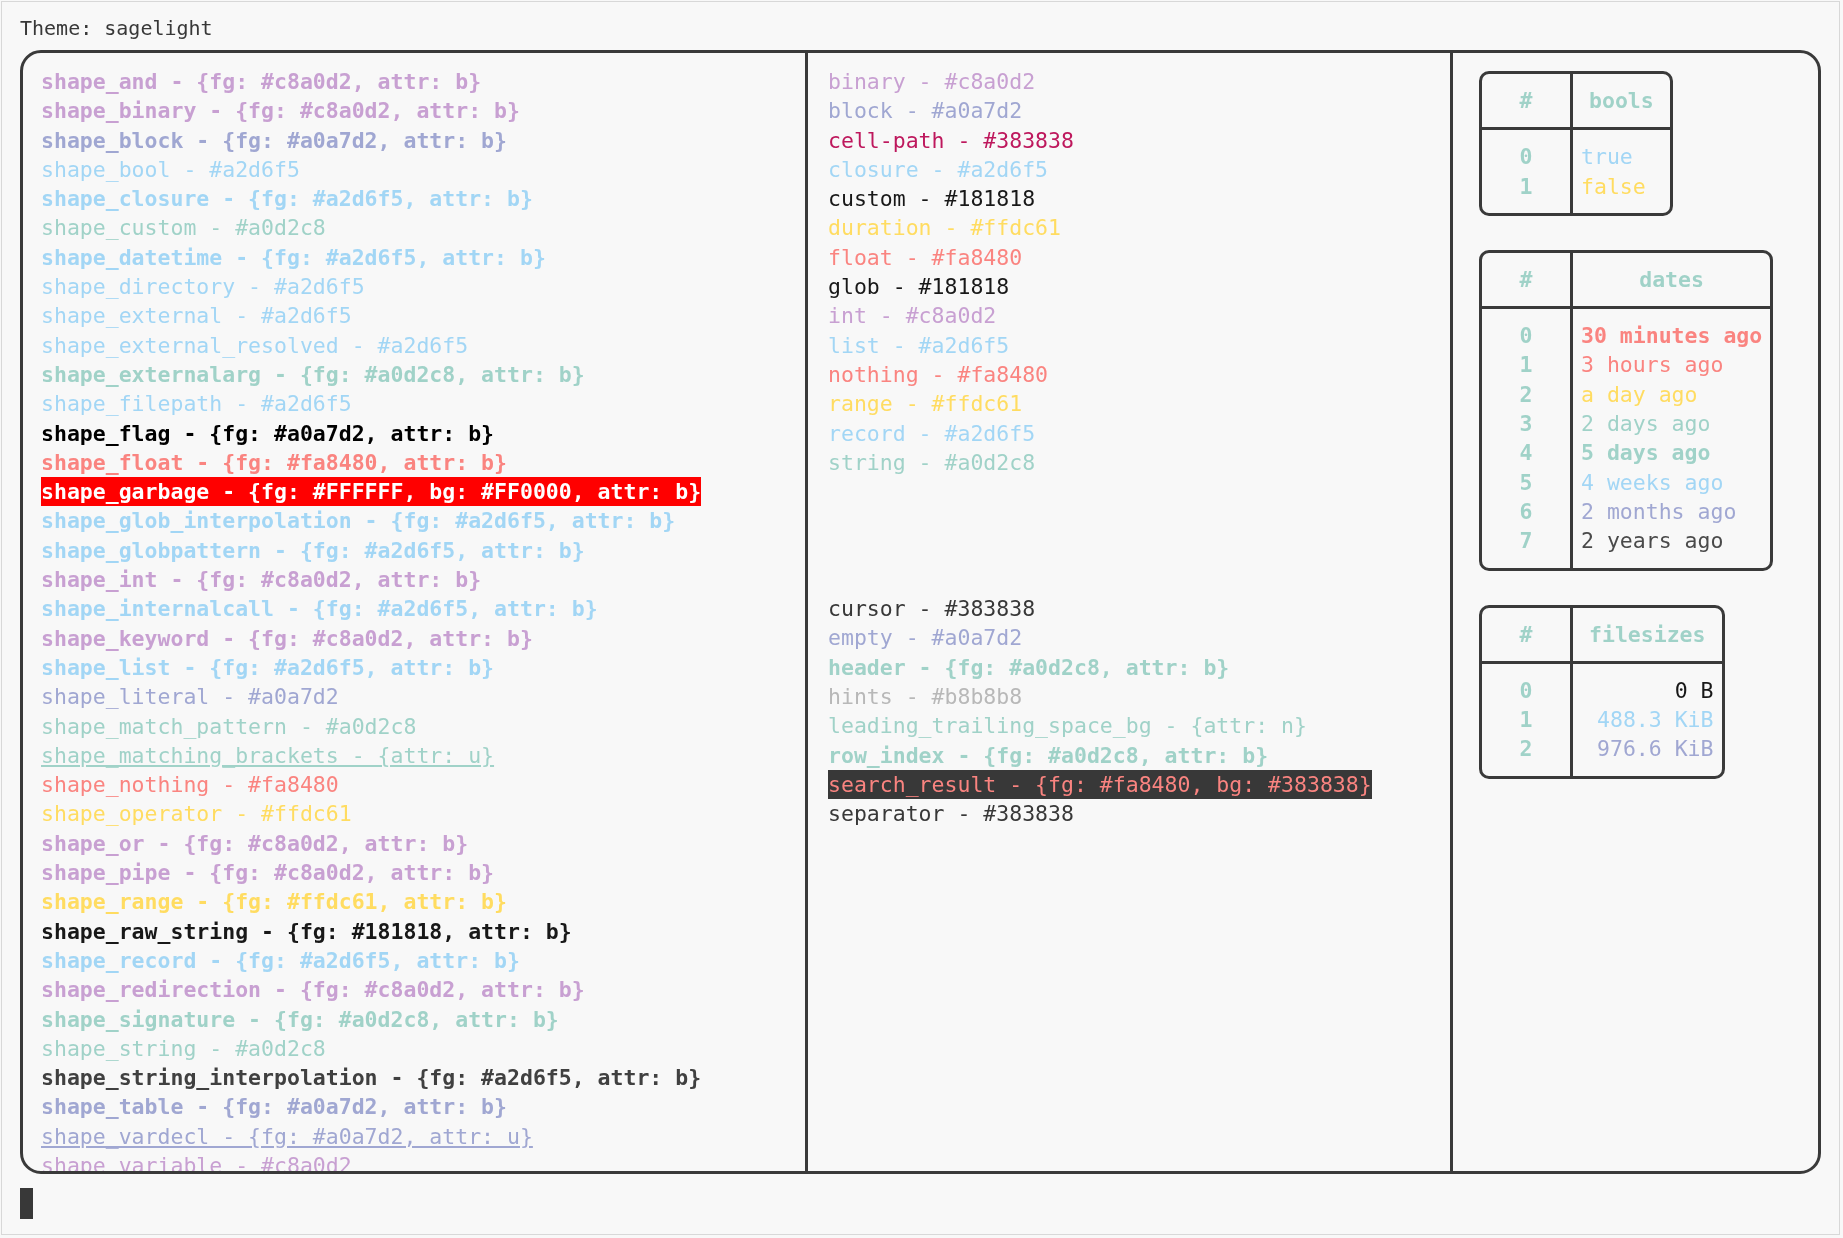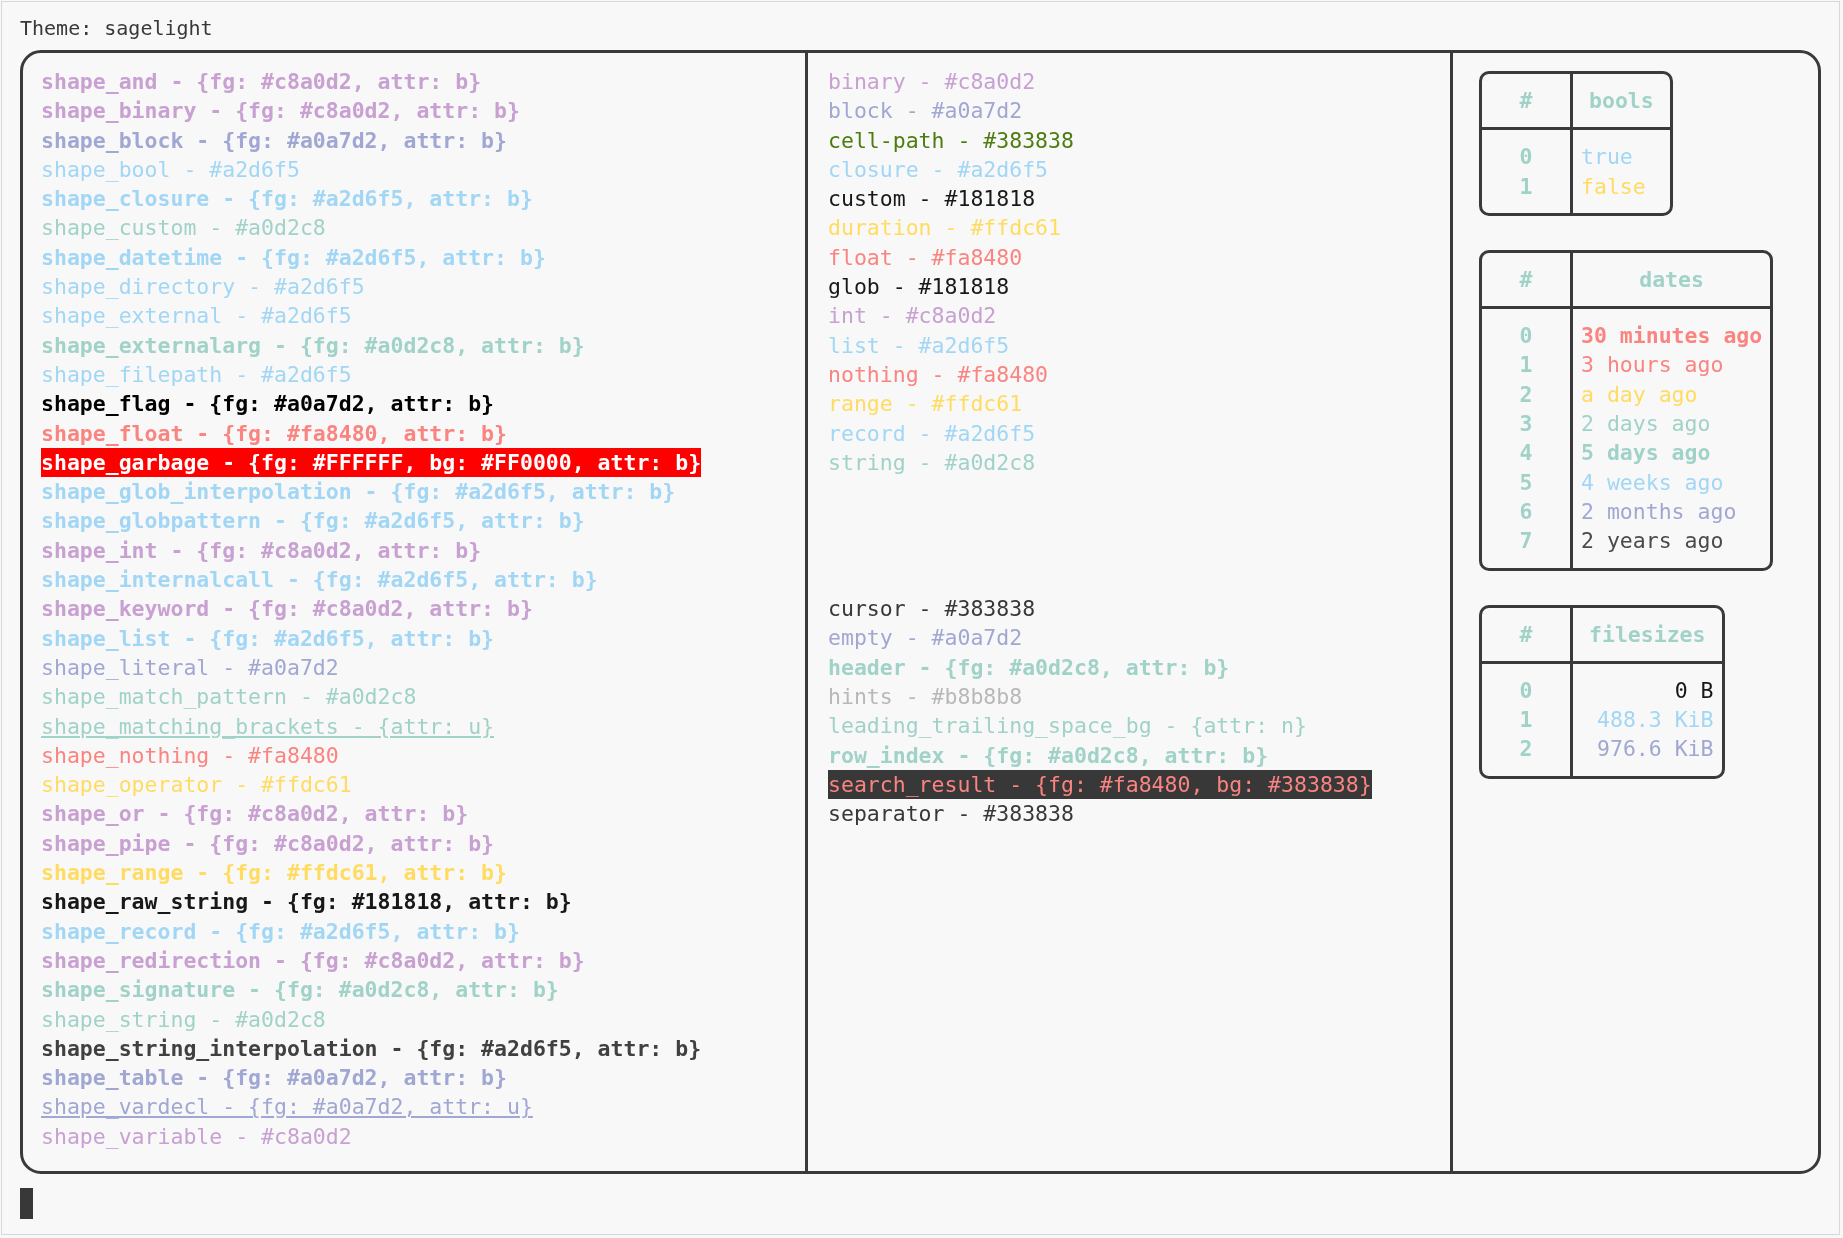--- a/index.html
+++ b/index.html
@@ -152,20 +152,21 @@
     <div class="col" id="col-shapes">
         <span class="line b" style="color: rgb(200, 160, 210);">shape_and - {fg: #c8a0d2, attr: b}</span>
         <span class="line b" style="color: rgb(200, 160, 210);">shape_binary - {fg: #c8a0d2, attr: b}</span>
         <span class="line b" style="color: rgb(160, 167, 210);">shape_block - {fg: #a0a7d2, attr: b}</span>
         <span class="line" style="color: rgb(162, 214, 245);">shape_bool - #a2d6f5</span>
         <span class="line b" style="color: rgb(162, 214, 245);">shape_closure - {fg: #a2d6f5, attr: b}</span>
         <span class="line" style="color: rgb(160, 210, 200);">shape_custom - #a0d2c8</span>
         <span class="line b" style="color: rgb(162, 214, 245);">shape_datetime - {fg: #a2d6f5, attr: b}</span>
         <span class="line" style="color: rgb(162, 214, 245);">shape_directory - #a2d6f5</span>
         <span class="line" style="color: rgb(162, 214, 245);">shape_external - #a2d6f5</span>
+        <span class="line" style="color: rgb(162, 214, 245);">shape_external_resolved - #a2d6f5</span>
         <span class="line b" style="color: rgb(160, 210, 200);">shape_externalarg - {fg: #a0d2c8, attr: b}</span>
         <span class="line" style="color: rgb(162, 214, 245);">shape_filepath - #a2d6f5</span>
         <span class="line b" style="color: #000000;">shape_flag - {fg: #a0a7d2, attr: b}</span>
         <span class="line b" style="color: rgb(250, 132, 128);">shape_float - {fg: #fa8480, attr: b}</span>
         <span class="line b" style="color: rgb(255, 255, 255); background: rgb(255, 0, 0);">shape_garbage - {fg: #FFFFFF, bg: #FF0000, attr: b}</span>
         <span class="line b" style="color: rgb(162, 214, 245);">shape_glob_interpolation - {fg: #a2d6f5, attr: b}</span>
         <span class="line b" style="color: rgb(162, 214, 245);">shape_globpattern - {fg: #a2d6f5, attr: b}</span>
         <span class="line b" style="color: rgb(200, 160, 210);">shape_int - {fg: #c8a0d2, attr: b}</span>
         <span class="line b" style="color: rgb(162, 214, 245);">shape_internalcall - {fg: #a2d6f5, attr: b}</span>
         <span class="line b" style="color: rgb(200, 160, 210);">shape_keyword - {fg: #c8a0d2, attr: b}</span>
@@ -186,21 +187,21 @@
         <span class="line b" style="color: #404040;">shape_string_interpolation - {fg: #a2d6f5, attr: b}</span>
         <span class="line b" style="color: rgb(160, 167, 210);">shape_table - {fg: #a0a7d2, attr: b}</span>
         <span class="line u" style="color: rgb(160, 167, 210);">shape_vardecl - {fg: #a0a7d2, attr: u}</span>
         <span class="line" style="color: rgb(200, 160, 210);">shape_variable - #c8a0d2</span>
       </div>
 
     <div class="col" id="col-types">
       <div id="types-list">
           <span class="line" style="color: rgb(200, 160, 210);">binary - #c8a0d2</span>
           <span class="line" style="color: rgb(160, 167, 210);">block - #a0a7d2</span>
-          <span class="line" style="color: #4d7c0f;">cell-path - #383838</span>
+          <span class="line" style="color: #be185d;">cell-path - #383838</span>
           <span class="line" style="color: rgb(162, 214, 245);">closure - #a2d6f5</span>
           <span class="line" style="color: rgb(24, 24, 24);">custom - #181818</span>
           <span class="line" style="color: rgb(255, 220, 97);">duration - #ffdc61</span>
           <span class="line" style="color: rgb(250, 132, 128);">float - #fa8480</span>
           <span class="line" style="color: rgb(24, 24, 24);">glob - #181818</span>
           <span class="line" style="color: rgb(200, 160, 210);">int - #c8a0d2</span>
           <span class="line" style="color: rgb(162, 214, 245);">list - #a2d6f5</span>
           <span class="line" style="color: rgb(250, 132, 128);">nothing - #fa8480</span>
           <span class="line" style="color: rgb(255, 220, 97);">range - #ffdc61</span>
           <span class="line" style="color: rgb(162, 214, 245);">record - #a2d6f5</span>

